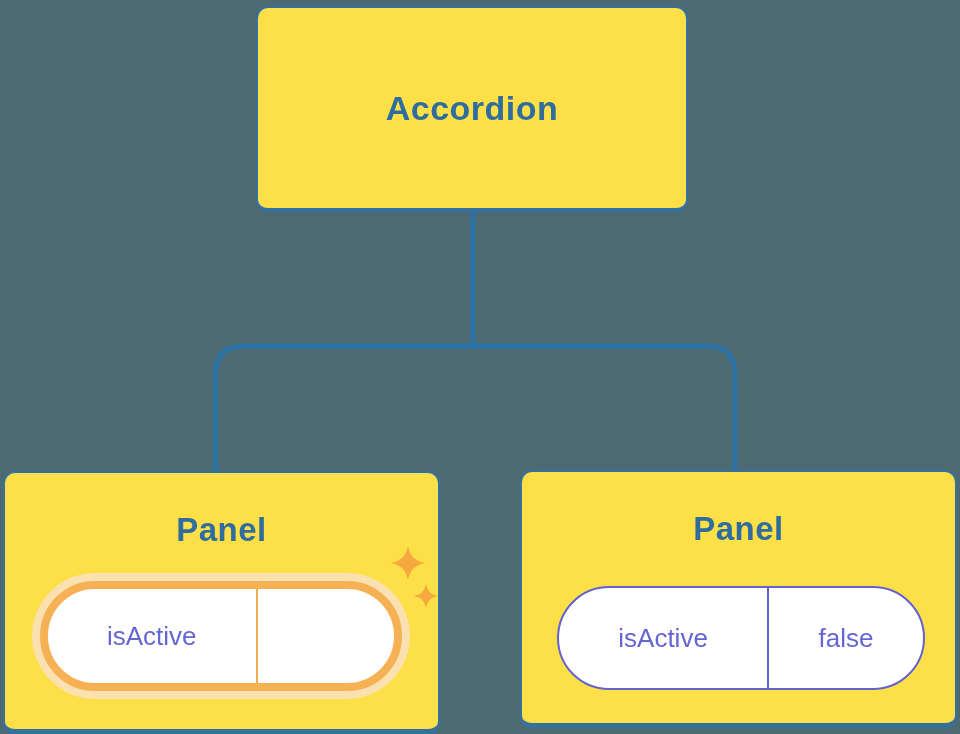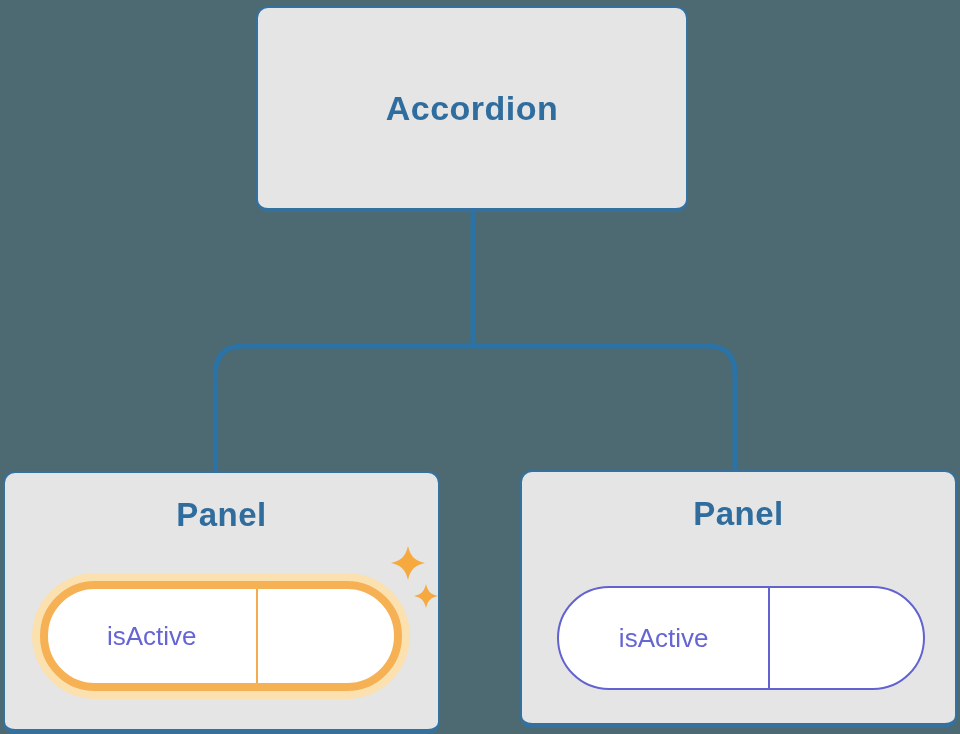--- a/index.html
+++ b/index.html
@@ -17,21 +17,21 @@
     position: absolute; left: 0; top: 0;
     width: 960px; height: 734px;
   }
   .connectors path {
     fill: none;
     stroke: #2b73a6;
     stroke-width: 5;
   }
   .node {
     position: absolute;
-    background: #e5e5e5;
+    background: #fde047;
     border: 2px solid #34719f;
     border-bottom-width: 5px;
     border-radius: 12px;
     box-sizing: border-box;
     color: #2f6d9e;
   }
   .node-root {
     left: 256px; top: 6px;
     width: 432px; height: 206px;
     border-bottom-width: 4px;
@@ -44,21 +44,21 @@
   }
   .node-panel-left {
     left: 3px; top: 471px;
     width: 437px; height: 263px;
   }
   .node-panel-right {
     left: 520px; top: 470px;
     width: 437px; height: 258px;
   }
   .panel-title {
-    margin-top: 23px;
+    margin-top: 38px;
     text-align: center;
     font-size: 33px;
     font-weight: 600;
     letter-spacing: 0.5px;
   }
   .pill {
     position: absolute;
     box-sizing: border-box;
     display: flex;
     align-items: stretch;
@@ -118,16 +118,17 @@
                C17.5,23.5 13.5,19.5 3,17 C13.5,14.5 17.5,10.5 20,0 Z"></path>
       <path d="M38,38 C39.8,45.5 42.5,48.2 50,50 C42.5,51.8 39.8,54.5 38,62
                C36.2,54.5 33.5,51.8 26,50 C33.5,48.2 36.2,45.5 38,38 Z"></path>
     </svg>
   </div>
 
   <div class="node node-panel-right">
     <div class="panel-title">Panel</div>
     <div class="pill pill-inactive">
       <div class="cell cell-name">isActive</div>
+      <div class="cell cell-value">false</div>
     </div>
   </div>
 
 </div>
 
 </body></html>

